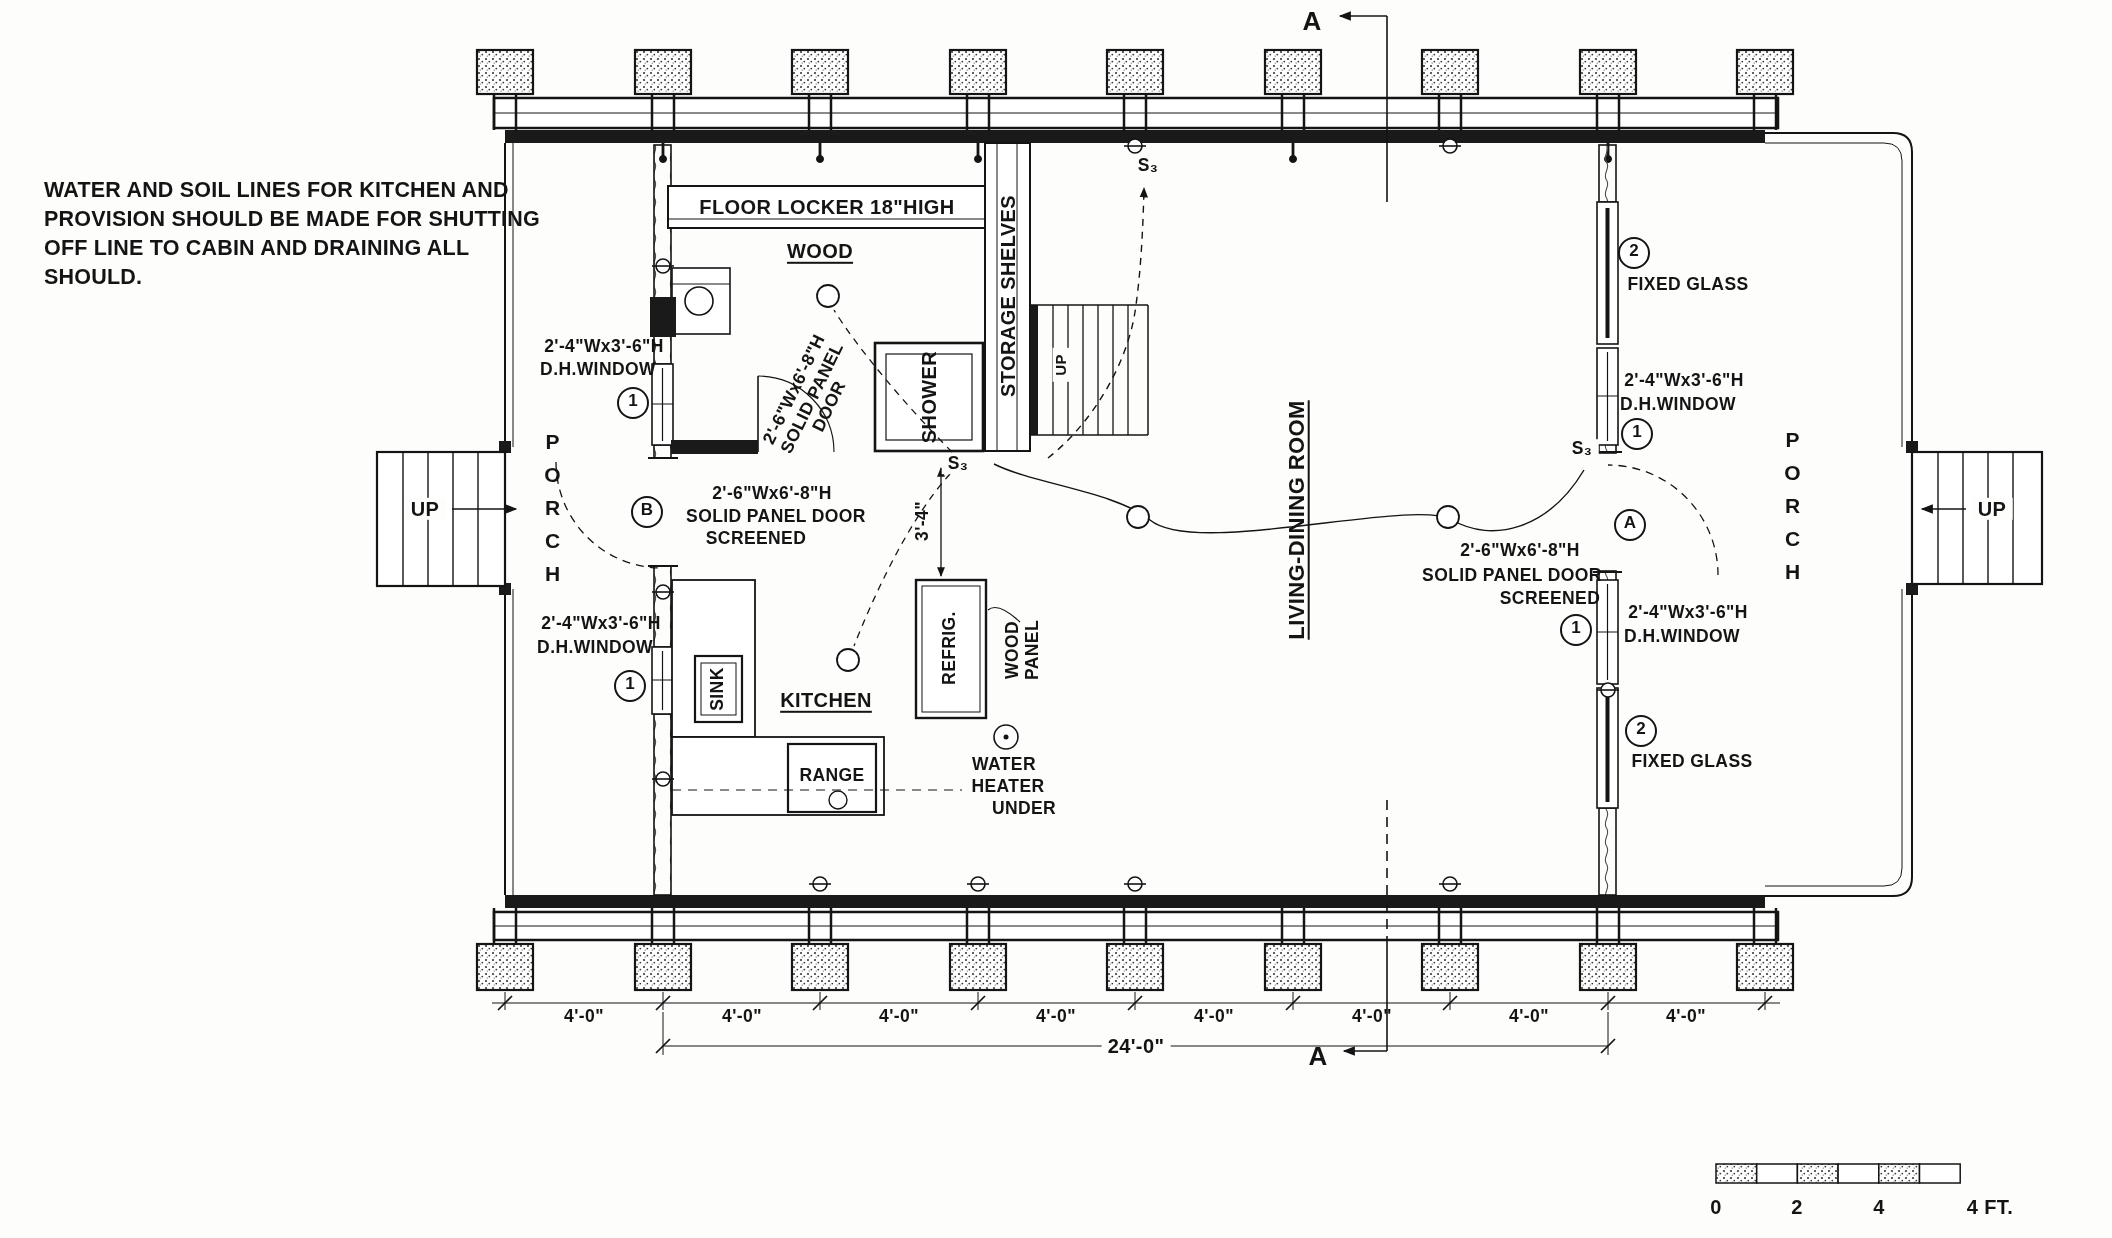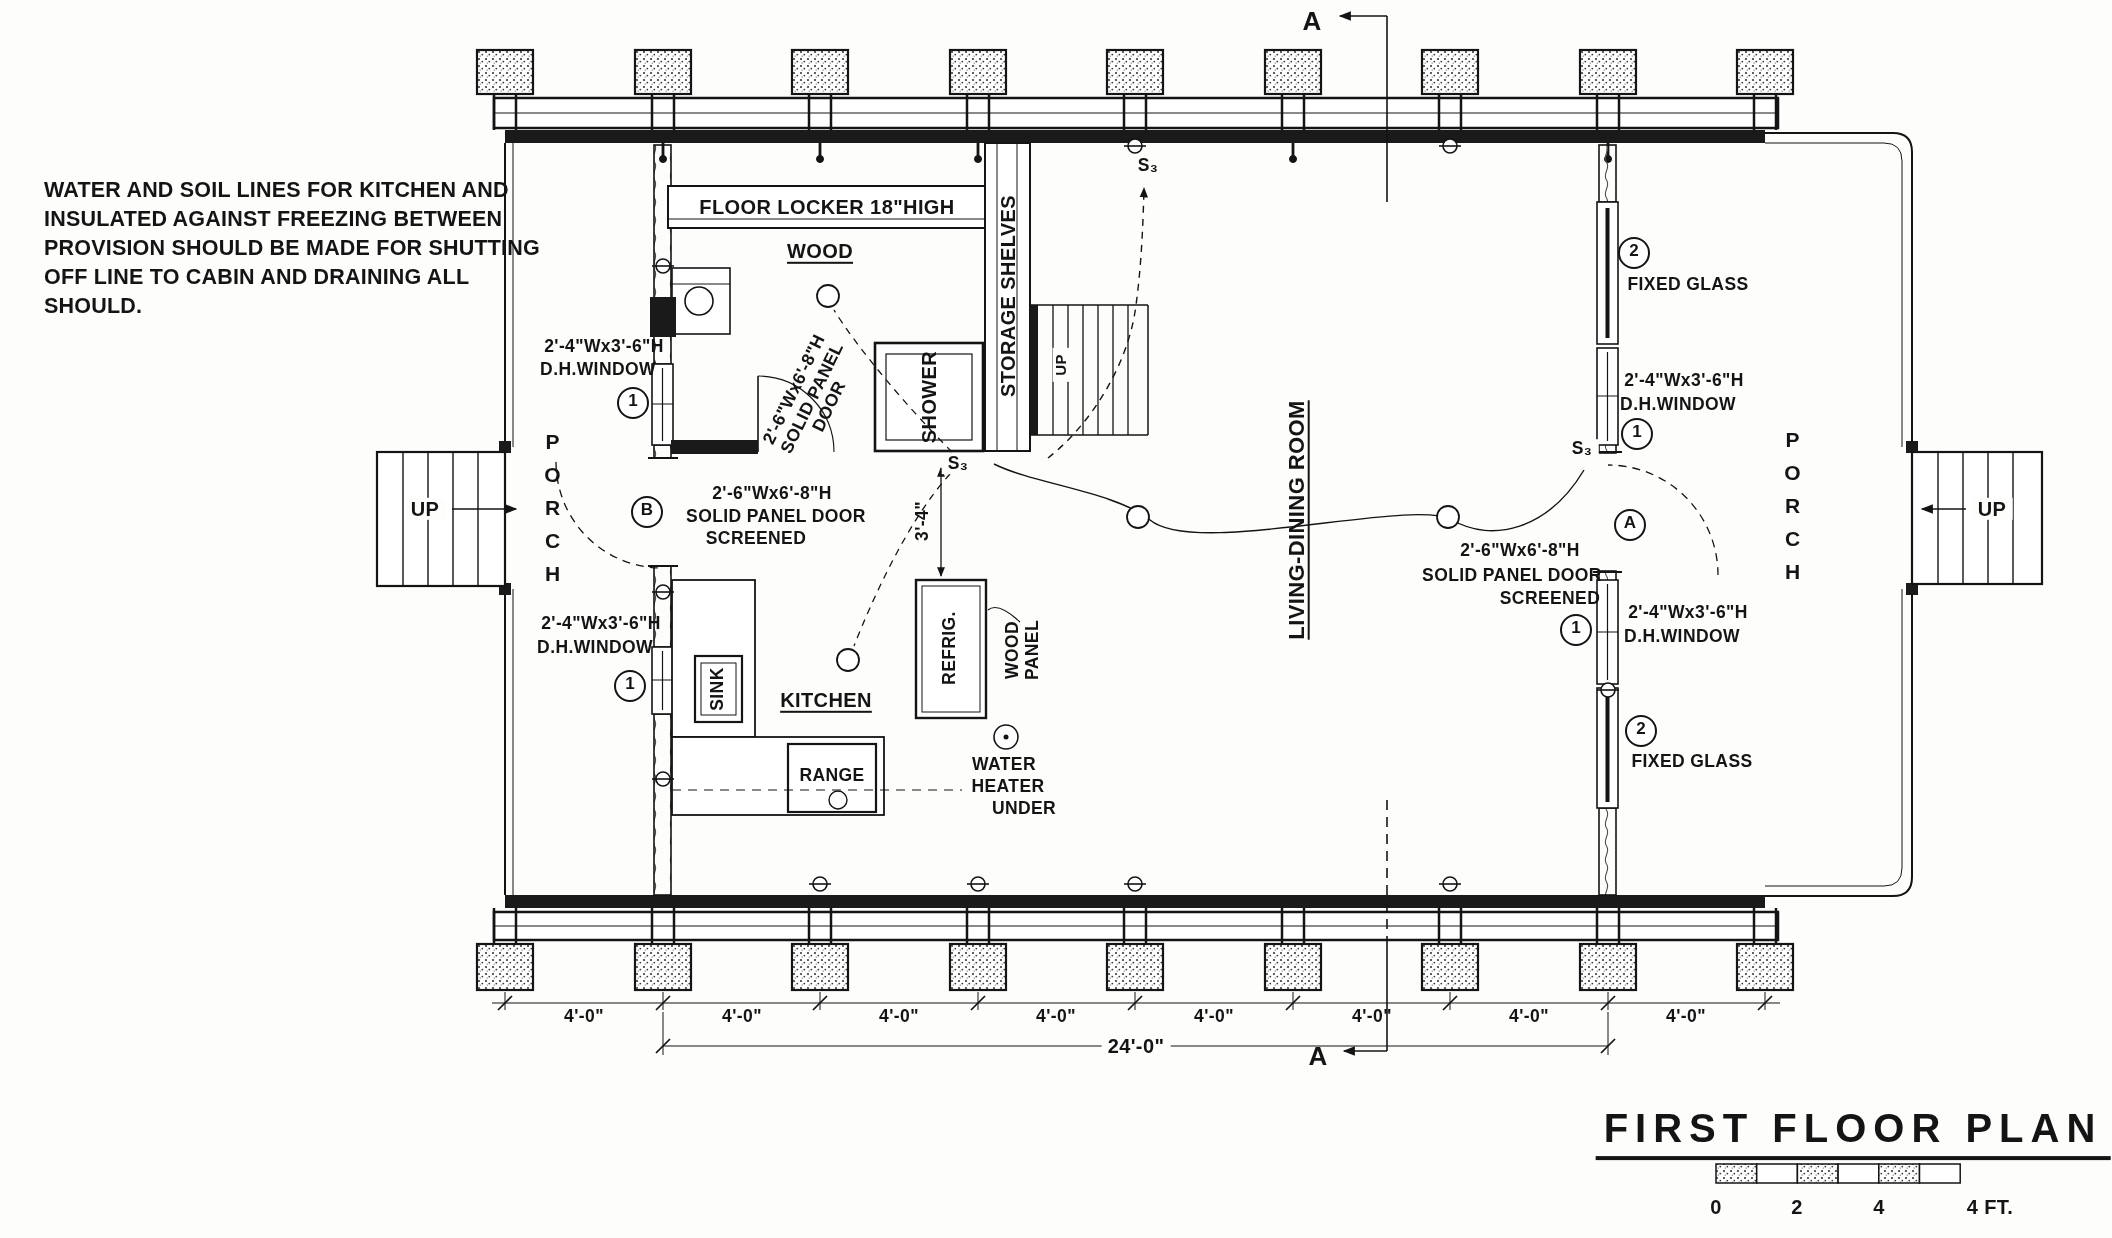--- a/index.html
+++ b/index.html
@@ -297,21 +297,20 @@
   <rect x="1756.7" y="1164" width="40.7" height="19" fill="#fff" stroke-width="1.5"></rect>
   <rect x="1797.4" y="1164" width="40.7" height="19" fill="url(#stip)" stroke-width="1.5"></rect>
   <rect x="1838.1" y="1164" width="40.7" height="19" fill="#fff" stroke-width="1.5"></rect>
   <rect x="1878.8" y="1164" width="40.7" height="19" fill="url(#stip)" stroke-width="1.5"></rect>
   <rect x="1919.5" y="1164" width="40.7" height="19" fill="#fff" stroke-width="1.5"></rect>
 </g>
 </svg>
 
 <div class="note">
   <div>WATER AND SOIL LINES FOR KITCHEN AND</div>
-  <div>INSULATED AGAINST FREEZING BETWEEN</div>
   <div>PROVISION SHOULD BE MADE FOR SHUTTING</div>
   <div>OFF LINE TO CABIN AND DRAINING ALL</div>
   <div>SHOULD.</div>
 </div>
 
 <div class="lbl" style="left:827px;top:207px">FLOOR LOCKER 18"HIGH</div>
 <div class="lbl ul" style="left:820px;top:251px">WOOD</div>
 <div class="lbl rot" style="left:1008px;top:296px">STORAGE SHELVES</div>
 <div class="lbl rot" style="left:929px;top:397px">SHOWER</div>
 
@@ -384,19 +383,18 @@
 <div class="lbl sm" style="left:584px;top:1017px">4'-0"</div>
 <div class="lbl sm" style="left:742px;top:1017px">4'-0"</div>
 <div class="lbl sm" style="left:899px;top:1017px">4'-0"</div>
 <div class="lbl sm" style="left:1056px;top:1017px">4'-0"</div>
 <div class="lbl sm" style="left:1214px;top:1017px">4'-0"</div>
 <div class="lbl sm" style="left:1372px;top:1017px">4'-0"</div>
 <div class="lbl sm" style="left:1529px;top:1017px">4'-0"</div>
 <div class="lbl sm" style="left:1686px;top:1017px">4'-0"</div>
 <div class="lbl chip" style="left:1136px;top:1046px">24'-0"</div>
 
-<div class="lbl title" style="left:1853px;top:1133px">FIRST FLOOR PLAN</div>
 <div class="lbl" style="left:1716px;top:1207px">0</div>
 <div class="lbl" style="left:1797px;top:1207px">2</div>
 <div class="lbl" style="left:1879px;top:1207px">4</div>
 <div class="lbl" style="left:1990px;top:1207px">4 FT.</div>
 
 </div>
 
 </body></html>

